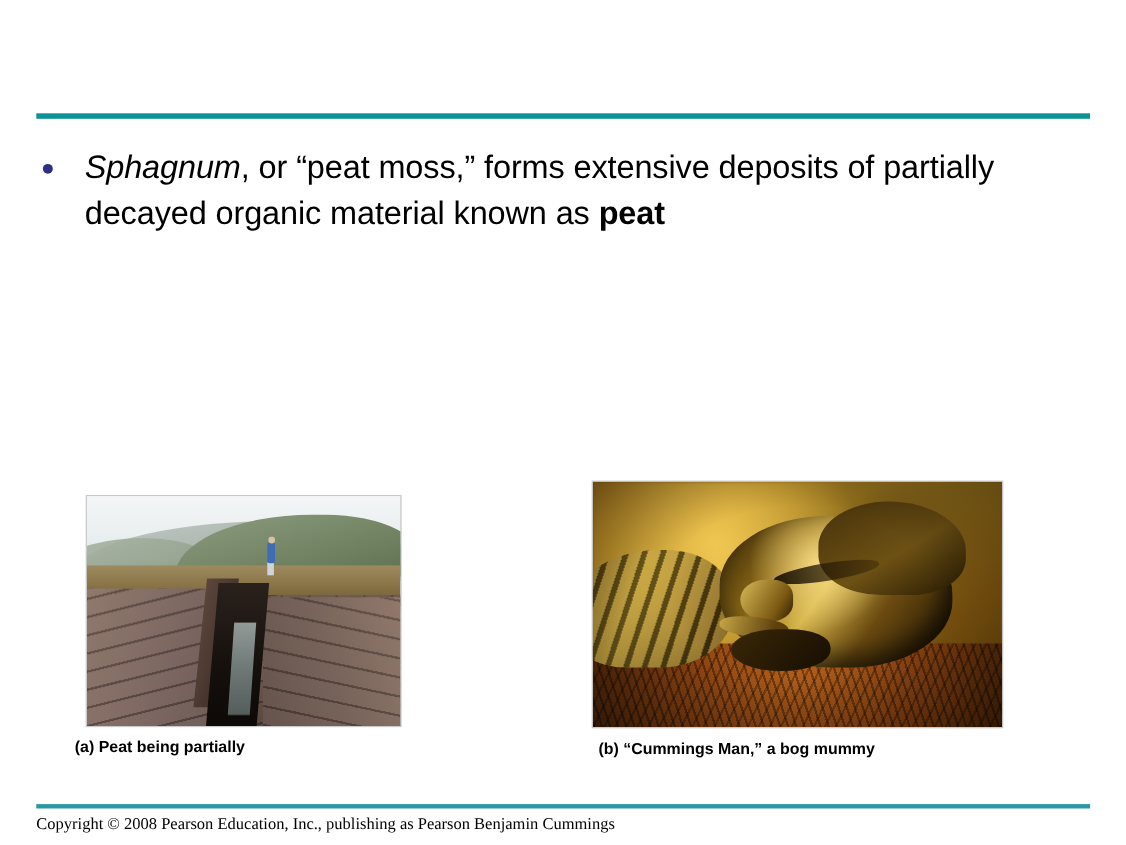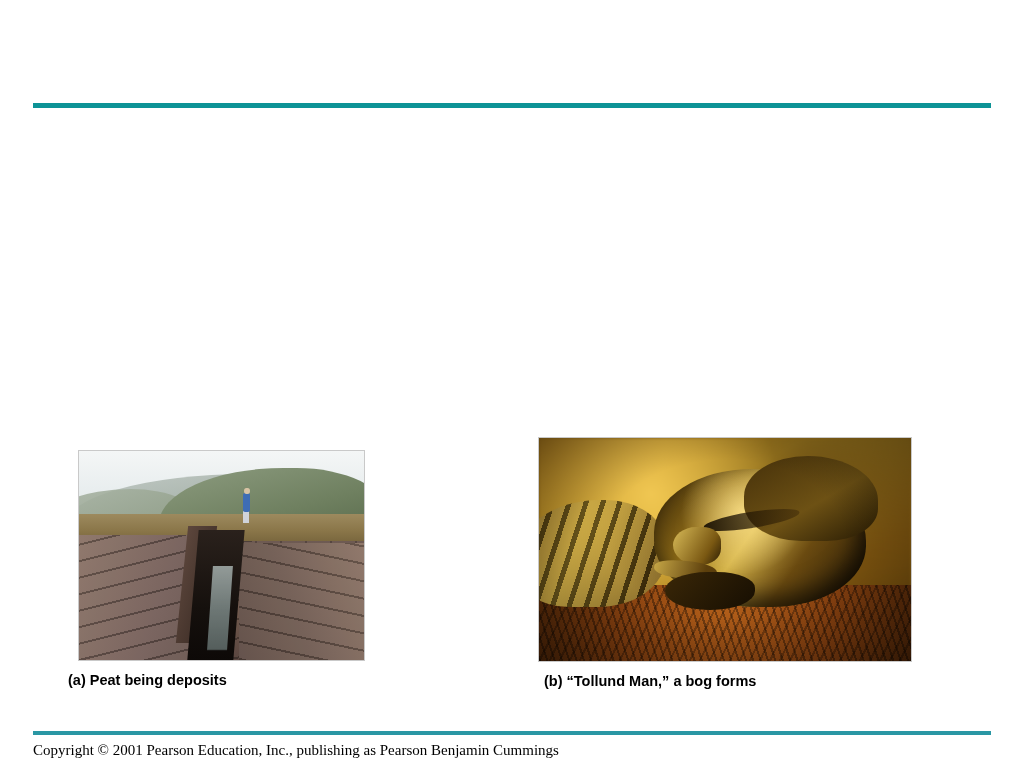--- a/index.html
+++ b/index.html
@@ -263,20 +263,28 @@
 </style>
 </head>
 <body>
 
 <div class="slide">
 
   <div class="rule-top"></div>
 
   <div class="body-list">
 
+    <div class="bullet-row">
+      <span class="bullet-marker">
+        <span class="bullet-dot"></span>
+      </span>
+      <div class="bullet-text">
+        <i>Sphagnum</i><span>, or “peat moss,” forms extensive deposits of partially decayed organic material known as </span><b>peat</b>
+      </div>
+    </div>
 
 
   </div>
 
   <div class="figures">
 
     <div class="figure left">
       <div class="photo-frame photo-left">
         <div class="peat-scene">
           <div class="peat-sky"></div>
@@ -288,40 +296,40 @@
           <div class="peat-bank-left"></div>
           <div class="peat-bank-right"></div>
           <div class="peat-trench-wall"></div>
           <div class="peat-trench"></div>
           <div class="peat-water"></div>
           <div class="peat-person-legs"></div>
           <div class="peat-person-body"></div>
           <div class="peat-person-head"></div>
         </div>
       </div>
-      <div class="caption left-cap">(a) Peat being deposits</div>
+      <div class="caption left-cap">(a) Peat being partially</div>
     </div>
 
     <div class="figure right">
       <div class="photo-frame photo-right">
         <div class="bog-scene">
           <div class="bog-backdrop"></div>
           <div class="bog-floor"></div>
           <div class="bog-shoulder"></div>
           <div class="bog-head"></div>
           <div class="bog-cap"></div>
           <div class="bog-brow"></div>
           <div class="bog-nose"></div>
           <div class="bog-lips"></div>
           <div class="bog-chin"></div>
           <div class="bog-vignette"></div>
         </div>
       </div>
-      <div class="caption right-cap">(b) “Tollund Man,” a bog forms</div>
+      <div class="caption right-cap">(b) “Cummings Man,” a bog mummy</div>
     </div>
 
   </div>
 
   <div class="rule-bottom"></div>
 
-  <div class="footer">Copyright © 2001 Pearson Education, Inc., publishing as Pearson Benjamin Cummings</div>
+  <div class="footer">Copyright © 2008 Pearson Education, Inc., publishing as Pearson Benjamin Cummings</div>
 
 </div>
 
 </body></html>

